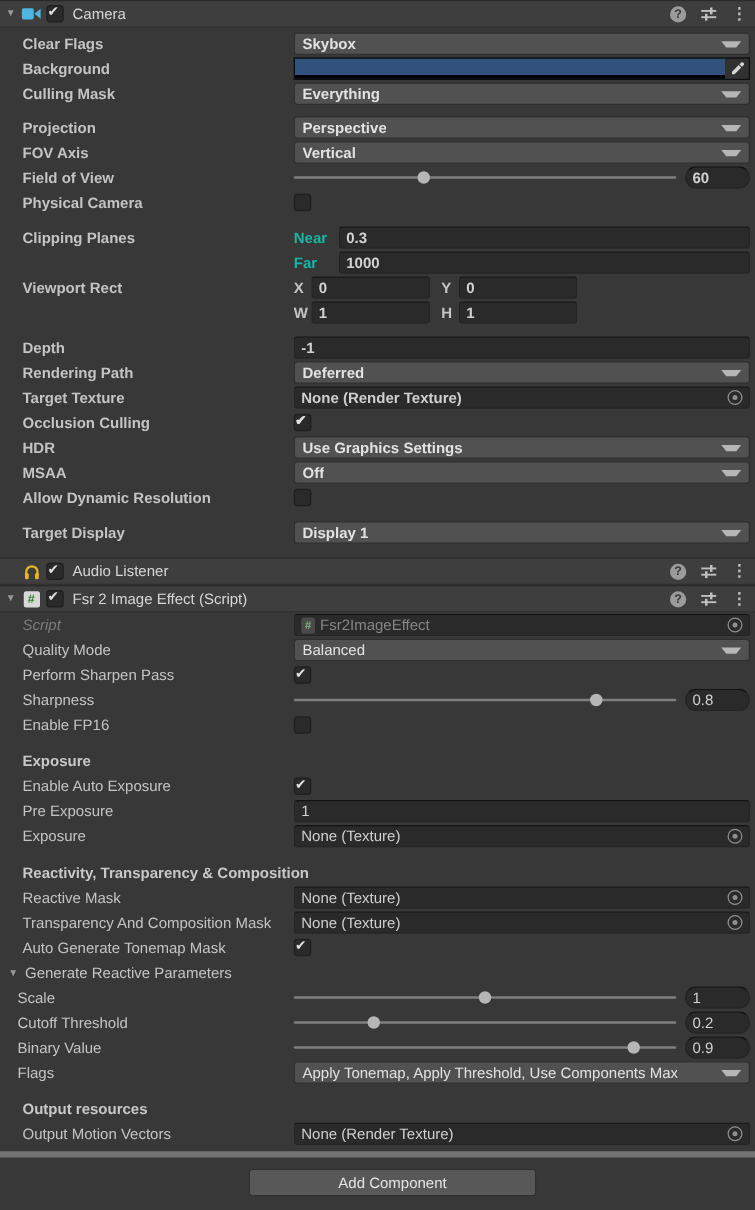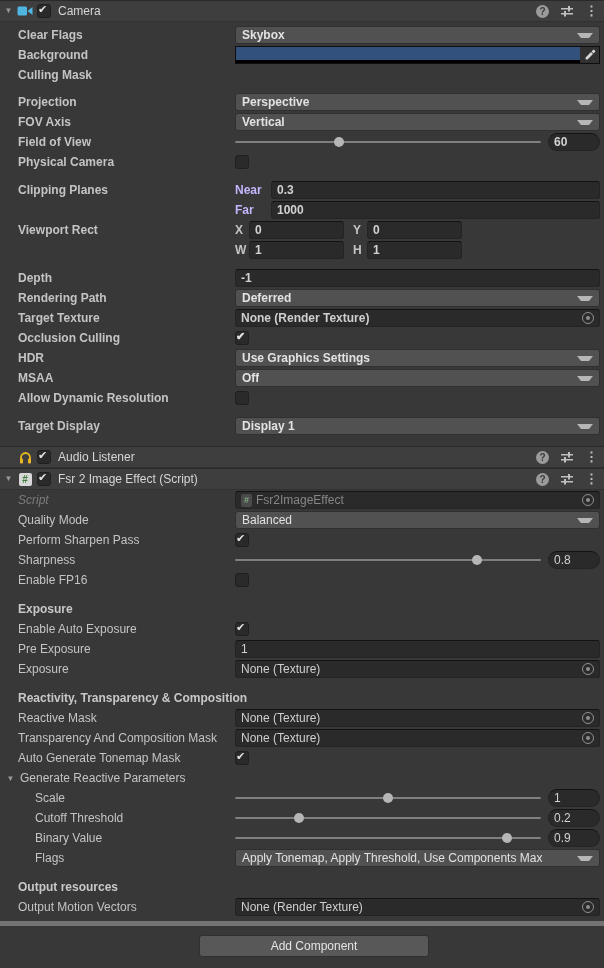--- a/index.html
+++ b/index.html
@@ -23,21 +23,21 @@
   .chk.checked .mark{display:block;}
   .comp-title{font-weight:normal;color:#d6d6d6;margin-left:7px;white-space:nowrap;}
   .hdr-right{margin-left:auto;display:flex;align-items:center;gap:11px;}
   .help-icon{width:13px;height:13px;border-radius:50%;background:#9b9b9b;color:#3a3a3a;font-weight:bold;font-size:10px;display:flex;align-items:center;justify-content:center;cursor:pointer;}
   .kebab{color:#bdbdbd;font-size:13px;font-weight:bold;cursor:pointer;letter-spacing:0;line-height:14px;}
   .preset-icon{cursor:pointer;display:flex;}
   
   .body{box-sizing:border-box;}
   .row{display:flex;align-items:center;height:20px;}
   .lbl{width:235px;flex:0 0 235px;padding-left:18px;box-sizing:border-box;color:#c4c4c4;white-space:nowrap;overflow:hidden;}
-  .lbl.indent{padding-left:35px;width:235px;flex:0 0 235px;}
+  .lbl.indent{padding-left:14px;width:235px;flex:0 0 235px;}
   .lbl.disabled{color:#7c7c7c;font-style:italic;}
   .ctrl{flex:1;margin-right:4px;height:18px;display:flex;align-items:center;min-width:0;}
   .gap7{height:7px;} .gap8{height:8px;} .gap9{height:9px;}
   .section-hdr{font-weight:bold;color:#c8c8c8;padding-left:18px;white-space:nowrap;}
   .fold-row-arrow{width:13px;flex:0 0 13px;text-align:center;color:#999;font-size:8px;padding-left:4px;cursor:pointer;}
   .fold-lbl{color:#c4c4c4;padding-left:3px;}
   
   .dropdown{flex:1;height:18px;background:#515151;border:1px solid #303030;border-radius:3px;box-sizing:border-box;
     display:flex;align-items:center;padding:0 6px;color:#e2e2e2;cursor:pointer;min-width:0;}
   .dd-text{white-space:nowrap;overflow:hidden;text-overflow:ellipsis;}
@@ -56,21 +56,21 @@
   .slider .thumb{position:absolute;top:4px;width:10px;height:10px;border-radius:50%;background:#b6b6b6;margin-left:-5px;}
   .numfield{width:52px;flex:0 0 52px;height:18px;background:#2a2a2a;border:1px solid #242424;border-top-color:#131313;border-radius:9px;
     box-sizing:border-box;display:flex;align-items:center;padding:4px 5px;color:#d2d2d2;cursor:text;}
   .colorfield{flex:1;height:18px;border:1px solid #0e0e0e;box-sizing:border-box;display:flex;background:#1b1b1b;cursor:pointer;}
   .color-main{flex:1;position:relative;}
   .color-main::after{content:"";position:absolute;left:0;right:0;bottom:0;height:3px;background:#000;}
   .dropper{width:19px;background:#313131;display:flex;align-items:center;justify-content:center;cursor:pointer;flex:0 0 19px;}
   .mini-lbl{width:14px;flex:0 0 14px;color:#c4c4c4;}
   .mini-field{width:95px;flex:0 0 95px;height:18px;background:#2a2a2a;border:1px solid #242424;border-top-color:#131313;border-radius:3px;
     box-sizing:border-box;display:flex;align-items:center;padding:0 5px;color:#d2d2d2;margin-right:9px;cursor:text;}
-  .nf-lbl{width:36px;flex:0 0 36px;color:#c4b5fd;}
+  .nf-lbl{width:36px;flex:0 0 36px;color:#14b8a6;}
   
   .footer{border-top:5px solid #737373;height:46px;display:flex;justify-content:center;align-items:flex-start;padding-left:24px;}
   .add-btn{margin-top:9px;width:230px;height:22px;background:#585858;border:1px solid #303030;border-radius:3px;
     box-sizing:border-box;color:#e4e4e4;display:flex;align-items:center;justify-content:center;cursor:pointer;}
 </style>
 </head>
 <body>
 
 <div class="inspector">
 
@@ -123,20 +123,26 @@
             <svg width="12" height="12" viewBox="0 0 12 12">
                 <path d="M9.2 0.8 a1.6 1.6 0 0 1 2 2 L9.6 4.4 7.6 2.4 Z M7 3 L9 5 3.6 10.4 H1.6 V8.4 Z" fill="#d6d6d6"></path>
               </svg>
           </span>
         </span>
       </span>
     </div>
 
     <div class="row">
       <span class="lbl">Culling Mask</span>
+      <span class="ctrl">
+          <span class="dropdown">
+            <span class="dd-text">Everything</span>
+            <span class="dd-arrow"></span>
+          </span>
+        </span>
     </div>
 
     <div class="gap7"></div>
 
     <div class="row">
       <span class="lbl">Projection</span>
       <span class="ctrl">
           <span class="dropdown">
             <span class="dd-text">Perspective</span>
             <span class="dd-arrow"></span>

